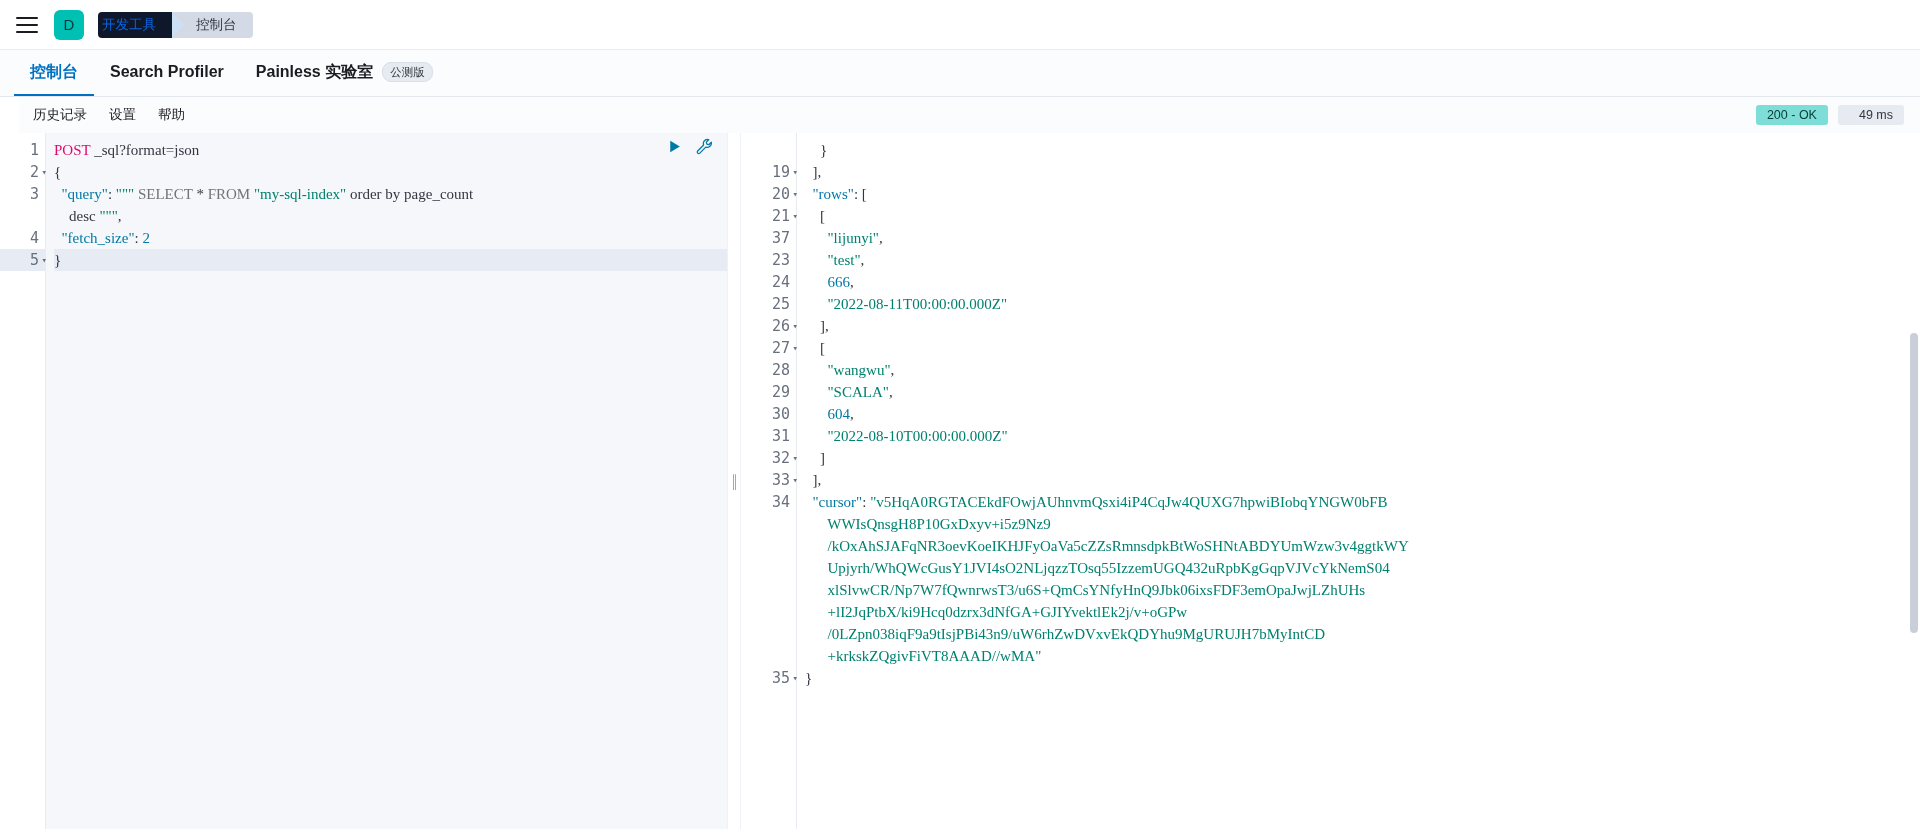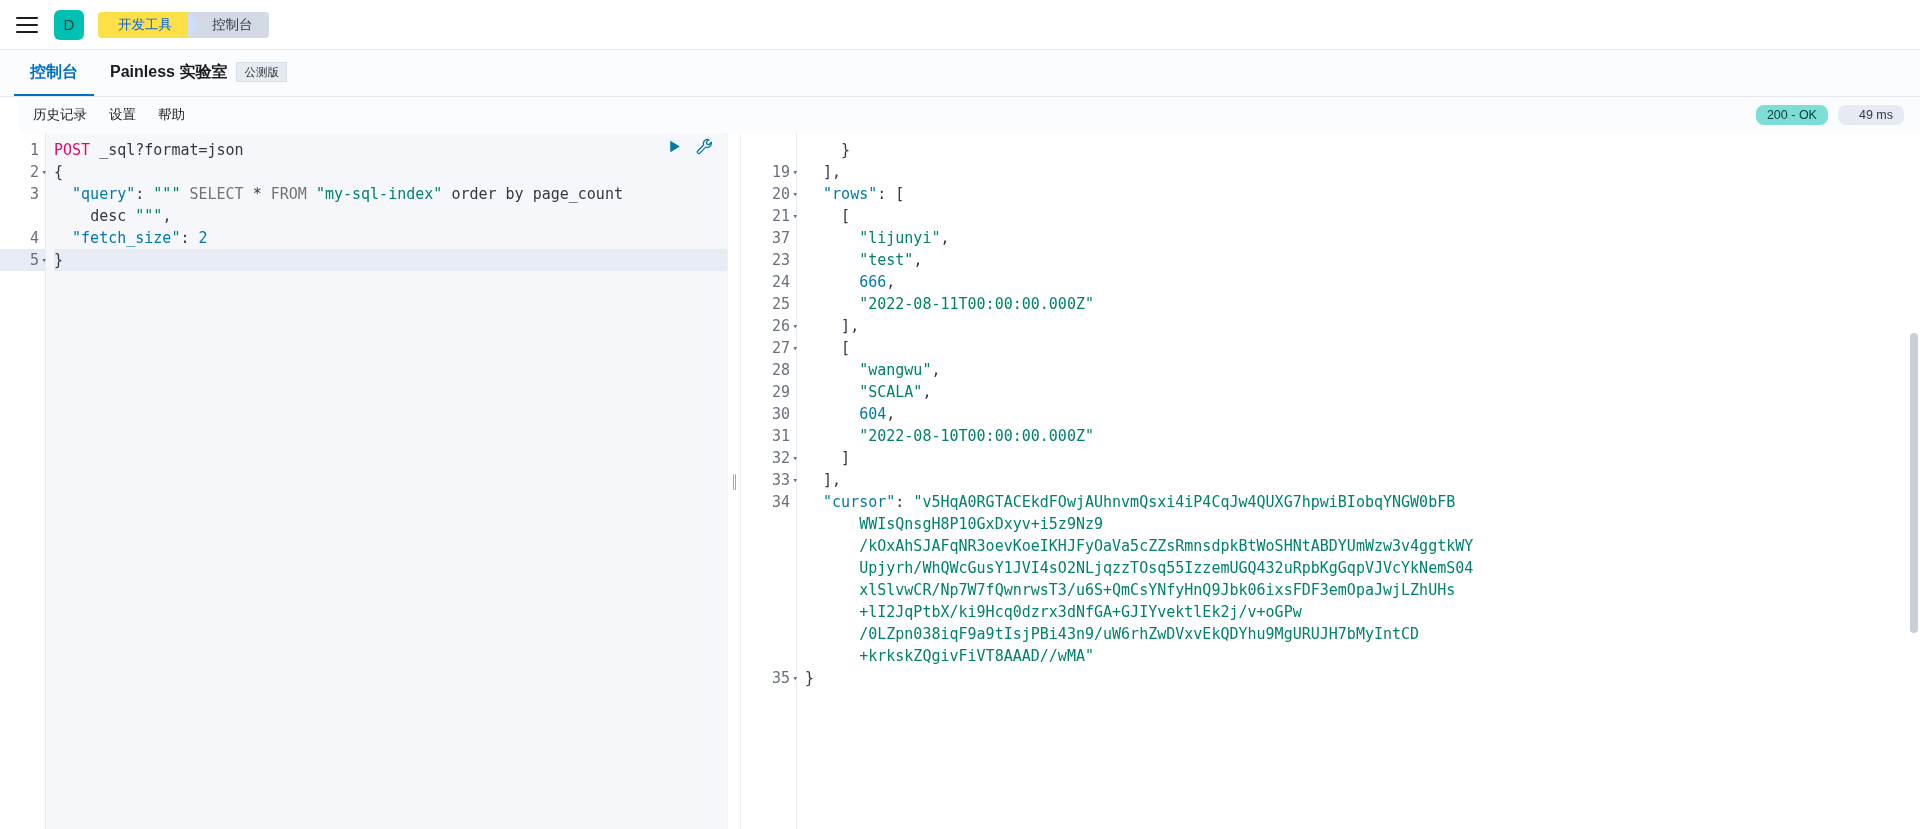--- a/index.html
+++ b/index.html
@@ -43,24 +43,24 @@
   .breadcrumbs { display: flex; align-items: center; height: 26px; }
   .crumb {
     position: relative;
     height: 26px;
     display: flex; align-items: center;
     padding: 0 12px 0 14px;
     font-size: 13.5px;
     white-space: nowrap;
   }
   .crumb-1 {
-    background: #fde047;
+    background: #0f172a;
     color: #0b64dd;
     border-radius: 4px 0 0 4px;
-    padding-left: 20px;
+    padding-left: 4px;
     padding-right: 16px;
   }
   .crumb-1::after {
     content: "";
     position: absolute; right: -12px; top: 0;
     border-top: 13px solid transparent;
     border-bottom: 13px solid transparent;
     border-left: 12px solid #cce0f5;
     z-index: 2;
   }
@@ -92,21 +92,21 @@
     cursor: pointer;
     border-bottom: 2px solid transparent;
     white-space: nowrap;
   }
   .tab.active { color: #0071c2; border-bottom-color: #0071c2; }
   .badge-beta {
     font-size: 11.5px; font-weight: 400;
     color: #343741;
     background: #e6ebf2;
     border: 1px solid #d8dfe9;
-    border-radius: 0;
+    border-radius: 9px;
     padding: 2px 7px;
     line-height: 1.25;
   }
 
   
   .subbar {
     height: 36px;
     display: flex; align-items: center;
     padding: 0 14px;
     background: #fbfcfd;
@@ -121,21 +121,21 @@
     white-space: nowrap;
   }
   .status-group {
     position: absolute;
     right: 16px; top: 50%;
     transform: translateY(-50%);
     display: flex; align-items: center; gap: 10px;
   }
   .pill {
     font-size: 12.5px;
-    border-radius: 8px;
+    border-radius: 3px;
     padding: 3px 11px;
     white-space: nowrap;
   }
   .pill-ok { background: #7dded8; color: #0a3b38; }
   .pill-ms { background: #e6ebf2; color: #343741; padding-left: 21px; }
 
   
   .workspace {
     display: flex;
     height: calc(829px - 50px - 47px - 36px);
@@ -187,20 +187,21 @@
     font-size: 9px; color: #69707d;
   }
   .gnum.hl { background: #e7ebf3; }
   .code {
     flex: 1;
     padding-top: 6px;
     padding-left: 8px;
     position: relative;
     overflow: hidden;
     white-space: pre;
+    font-family: Liberation Serif, serif;
   }
   .pane-left .code { background: #f5f7fa; }
   .pane-right .code { background: #ffffff; }
   .ln { height: 22px; white-space: pre; }
   .ln.hl { background: #e7ebf3; }
 
   
   .s-method { color: #dd0a73; font-weight: 400; }
   .s-url    { color: #343741; }
   .s-punct  { color: #343741; }
@@ -245,20 +246,23 @@
     </div>
     <div class="crumb crumb-2">
       <span>控制台</span>
     </div>
   </div>
 </div>
 
 <div class="tabbar">
   <div class="tab active">
     <span>控制台</span>
+  </div>
+  <div class="tab">
+    <span>Search Profiler</span>
   </div>
   <div class="tab">
     <span>Painless 实验室</span>
     <span class="badge-beta">公测版</span>
   </div>
 </div>
 
 <div class="subbar">
   <div class="subbar-link">
     <span>历史记录</span>

